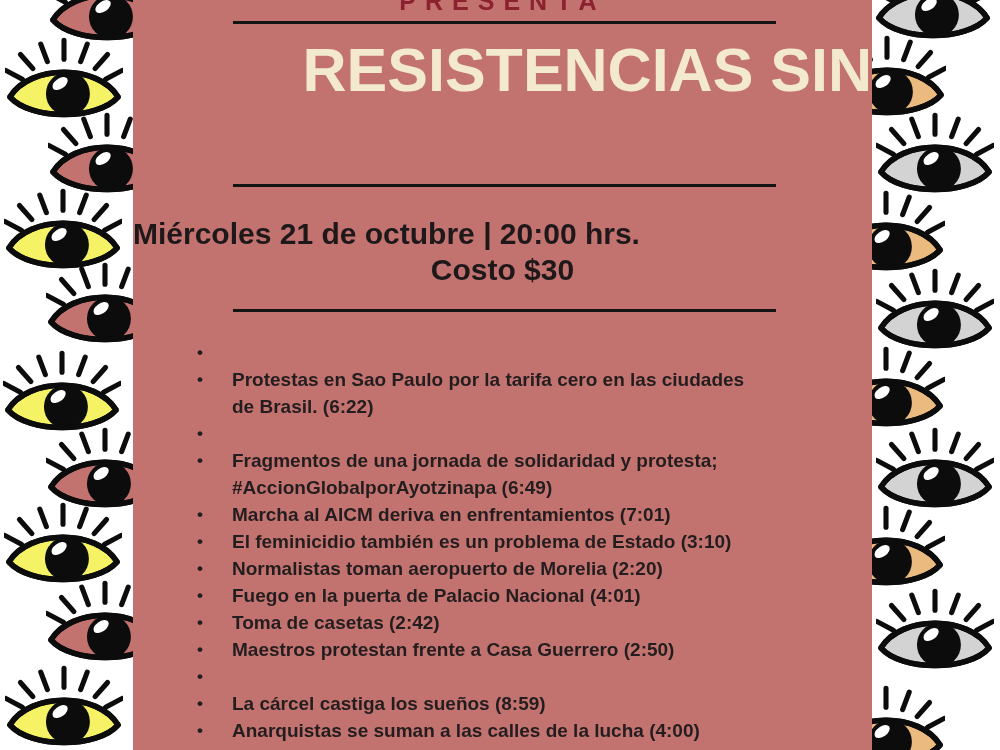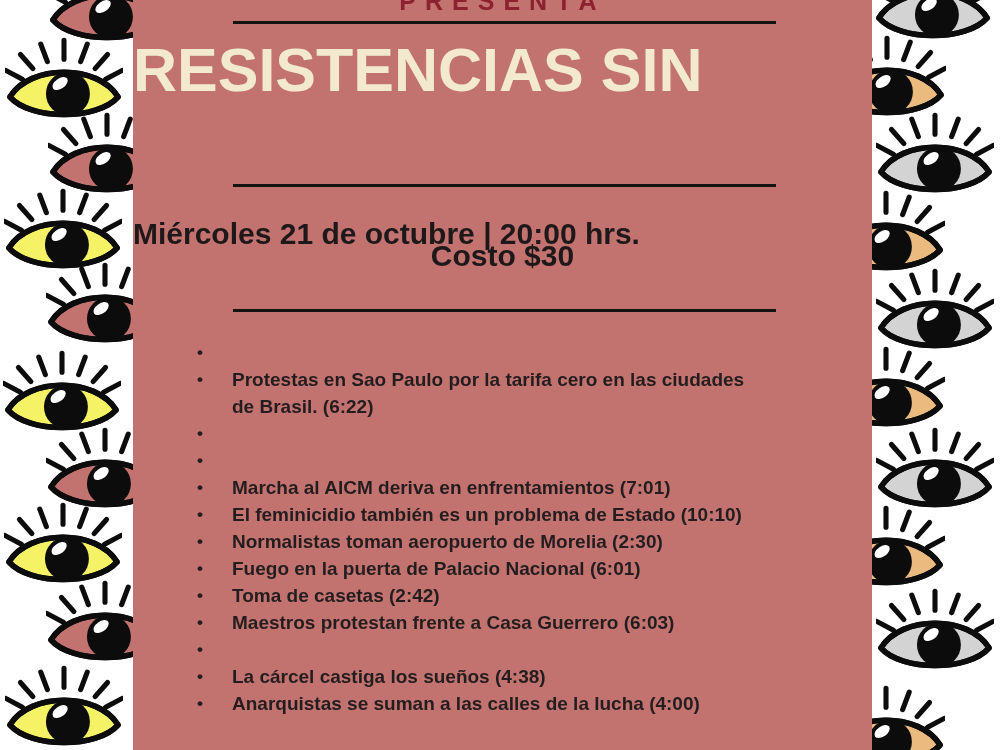--- a/index.html
+++ b/index.html
@@ -17,29 +17,29 @@
   .presenta{
     position:absolute;top:-13px;left:0;width:100%;text-align:center;
     font-size:25px;font-weight:bold;letter-spacing:9px;color:#8c2130;
     white-space:nowrap;
   }
   .rule{position:absolute;left:100px;width:543px;height:3px;background:#141414;}
   .rule-1{top:21px;}
   .rule-2{top:184px;}
   .rule-3{top:309px;}
   .title{
-    position:absolute;top:44px;left:0;width:100%;margin:0;text-align:left;
+    position:absolute;top:44px;left:0;width:100%;margin:0;text-align:right;
     color:#f2e9cf;font-size:61px;line-height:52px;font-weight:bold;letter-spacing:0px;
   }
   .datetime{
     position:absolute;top:217px;left:0;width:100%;text-align:left;
     font-size:30px;font-weight:bold;color:#1e181a;white-space:nowrap;
   }
   .price{
-    position:absolute;top:239px;left:0;width:100%;text-align:center;
+    position:absolute;top:253px;left:0;width:100%;text-align:center;
     font-size:30px;font-weight:bold;color:#1e181a;
   }
   #video-list{
     position:absolute;top:339px;left:64px;width:610px;
     margin:0;padding:0;list-style:none;
   }
   #video-list li{
     display:flex;align-items:flex-start;
     font-size:19px;line-height:27px;font-weight:bold;color:#241d1f;
   }
@@ -465,50 +465,51 @@
       </li>
       <li>
         <span class="bullet">•</span>
         <div>Protestas en Sao Paulo por la tarifa cero en las ciudades<br>de Brasil. (6:22)</div>
       </li>
       <li>
         <span class="bullet">•</span>
       </li>
       <li>
         <span class="bullet">•</span>
+        <div>Fragmentos de una jornada de solidaridad y protesta;<br>#AccionGlobalporAyotzinapa (6:49)</div>
       </li>
       <li>
         <span class="bullet">•</span>
         <div>Marcha al AICM deriva en enfrentamientos (7:01)</div>
       </li>
       <li>
         <span class="bullet">•</span>
-        <div>El feminicidio también es un problema de Estado (10:10)</div>
-      </li>
-      <li>
-        <span class="bullet">•</span>
-        <div>Normalistas toman aeropuerto de Morelia (2:30)</div>
-      </li>
-      <li>
-        <span class="bullet">•</span>
-        <div>Fuego en la puerta de Palacio Nacional (6:01)</div>
+        <div>El feminicidio también es un problema de Estado (3:10)</div>
+      </li>
+      <li>
+        <span class="bullet">•</span>
+        <div>Normalistas toman aeropuerto de Morelia (2:20)</div>
+      </li>
+      <li>
+        <span class="bullet">•</span>
+        <div>Fuego en la puerta de Palacio Nacional (4:01)</div>
       </li>
       <li>
         <span class="bullet">•</span>
         <div>Toma de casetas (2:42)</div>
       </li>
       <li>
         <span class="bullet">•</span>
-        <div>Maestros protestan frente a Casa Guerrero (6:03)</div>
-      </li>
-      <li>
-        <span class="bullet">•</span>
-      </li>
-      <li>
-        <span class="bullet">•</span>
-        <div>La cárcel castiga los sueños (4:38)</div>
+        <div>Maestros protestan frente a Casa Guerrero (2:50)</div>
+      </li>
+      <li>
+        <span class="bullet">•</span>
+      </li>
+      <li>
+        <span class="bullet">•</span>
+        <div>La cárcel castiga los sueños (8:59)</div>
       </li>
       <li>
         <span class="bullet">•</span>
         <div>Anarquistas se suman a las calles de la lucha (4:00)</div>
       </li>
     </ul>
 </div>
 
 </body></html>

